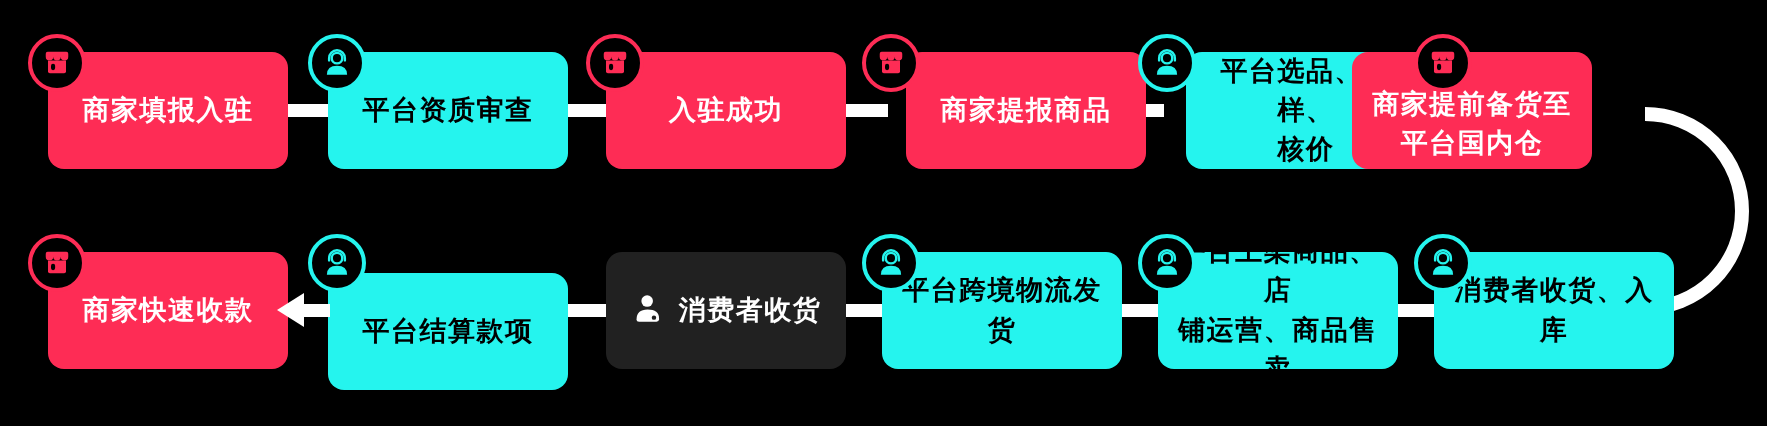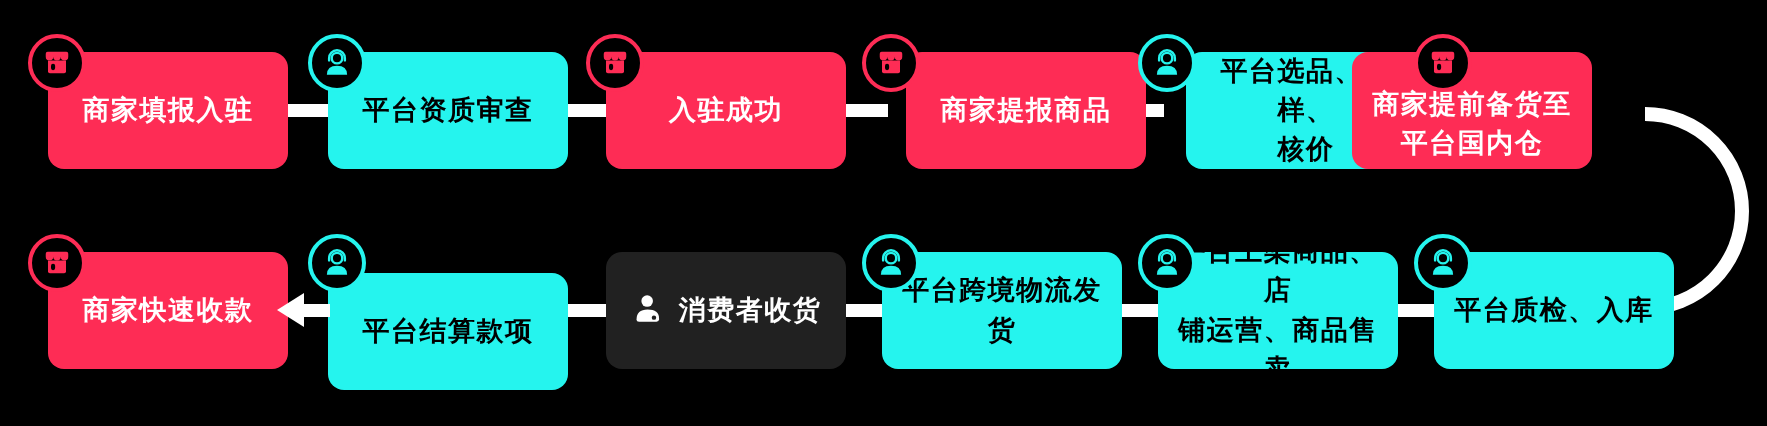--- a/index.html
+++ b/index.html
@@ -185,21 +185,21 @@
     <div class="label">平台上架商品、店
 铺运营、商品售卖</div>
   </div>
   <div class="badge cyan-ring" style="left:1138px;top:234px;">
     <svg>
         <use href="#icon-support"></use>
       </svg>
   </div>
 
   <div class="node cyan" style="left:1434px;top:252px;">
-    <div class="label">平台质检、入库</div>
+    <div class="label">消费者收货、入库</div>
   </div>
   <div class="badge cyan-ring" style="left:1414px;top:234px;">
     <svg>
         <use href="#icon-support"></use>
       </svg>
   </div>
 
 </div>
 
 </body></html>

